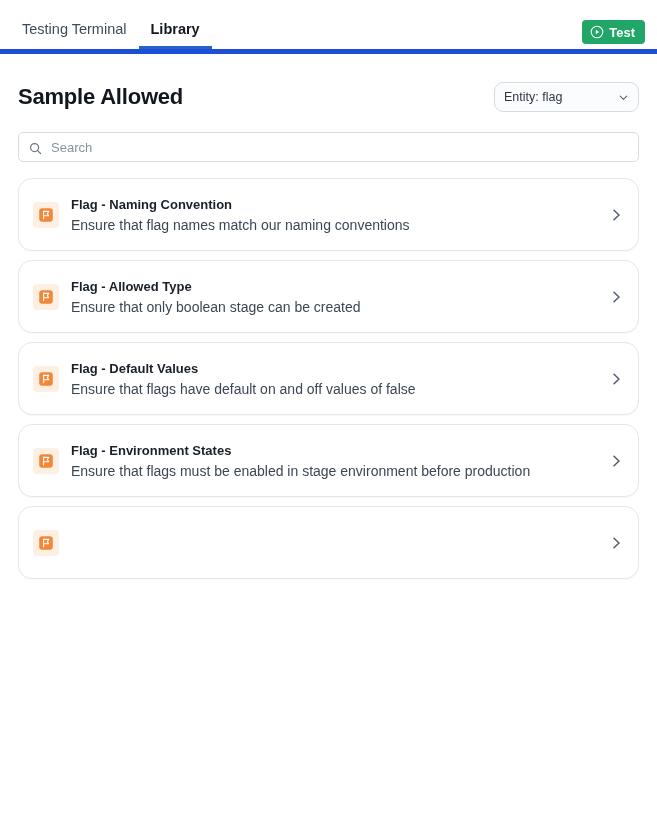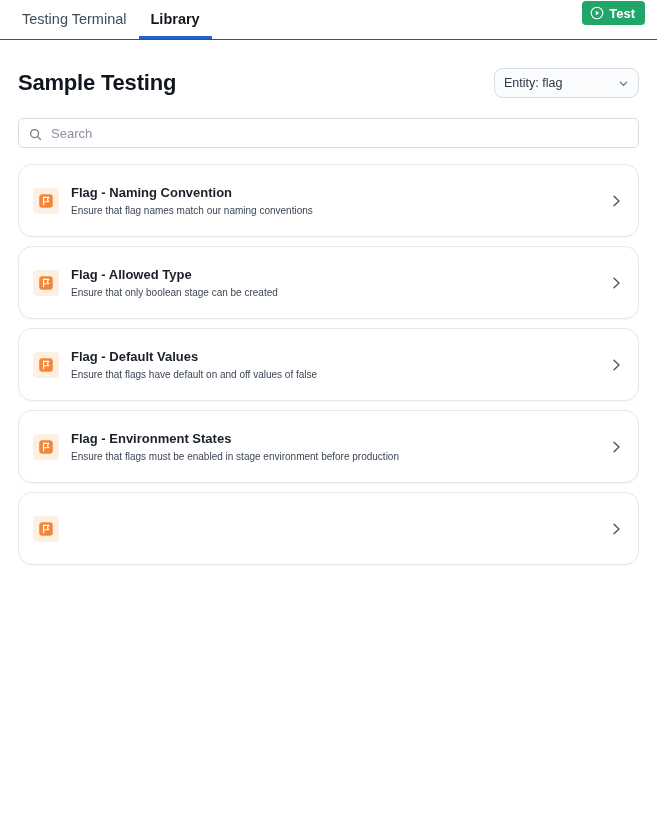--- a/index.html
+++ b/index.html
@@ -8,22 +8,22 @@
     height: 817px;
     background: #ffffff;
     font-family: "Liberation Sans", sans-serif;
     color: #1f2933;
     overflow: hidden;
   }
 
   
   .topbar {
     position: relative;
-    height: 40px;
-    border-bottom: 1px solid #1d4ed8;
+    height: 54px;
+    border-bottom: 5px solid #1d4ed8;
     display: flex;
     align-items: flex-end;
     padding: 0 10px;
   }
   .tabs { display: flex; align-items: flex-end; height: 100%; }
   .tab {
     font-size: 14.5px;
     color: #3e4c59;
     padding: 0 12px 10px 12px;
     line-height: 1;
@@ -34,21 +34,21 @@
   }
   .tab.active {
     color: #14181f;
     font-weight: bold;
     border-bottom-color: #2563c9;
   }
 
   .test-btn {
     position: absolute;
     right: 12px;
-    top: 1px;
+    top: 20px;
     height: 24px;
     display: flex;
     align-items: center;
     gap: 5px;
     background: #20a666;
     color: #ffffff;
     border: none;
     border-radius: 4px;
     padding: 0 10px 0 8px;
     font-size: 13px;
@@ -127,21 +127,21 @@
     width: 26px; height: 26px;
     flex: none;
     margin-right: 12px;
     border-radius: 4px;
     background: #fdf0e3;
     display: flex; align-items: center; justify-content: center;
   }
   .row-icon svg { width: 16px; height: 16px; display: block; }
   .row-text { display: flex; flex-direction: column; gap: 5px; }
   .row-title { font-size: 13px; font-weight: bold; color: #1a2029; }
-  .row-desc { font-size: 10px; color: #3c4754; }
+  .row-desc { font-size: 14px; color: #3c4754; }
   .row-chevron {
     position: absolute;
     right: 14px;
     top: 50%;
     transform: translateY(-50%);
     width: 16px; height: 16px;
     color: #515c69;
   }
   .row-chevron svg { width: 100%; height: 100%; display: block; }
 </style>
@@ -163,21 +163,21 @@
       <svg viewBox="0 0 16 16" fill="none" xmlns="http://www.w3.org/2000/svg">
         <circle cx="8" cy="8" r="6.6" stroke="#ffffff" stroke-width="1.3"></circle>
         <path d="M6.6 5.4L10.6 8L6.6 10.6V5.4Z" fill="#ffffff"></path>
       </svg>
     </span>
     <span>Test</span>
   </button>
 </div>
 
 <div class="header">
-  <div class="page-title">Sample Testing</div>
+  <div class="page-title">Sample Allowed</div>
 
   <div class="entity-select">
     <span>Entity: flag</span>
     <span class="chev-small">
       <svg viewBox="0 0 12 12" fill="none" xmlns="http://www.w3.org/2000/svg">
         <path d="M2.5 4.5L6 8L9.5 4.5" stroke="currentColor" stroke-width="1.2" stroke-linecap="round" stroke-linejoin="round"></path>
       </svg>
     </span>
   </div>
 </div>

